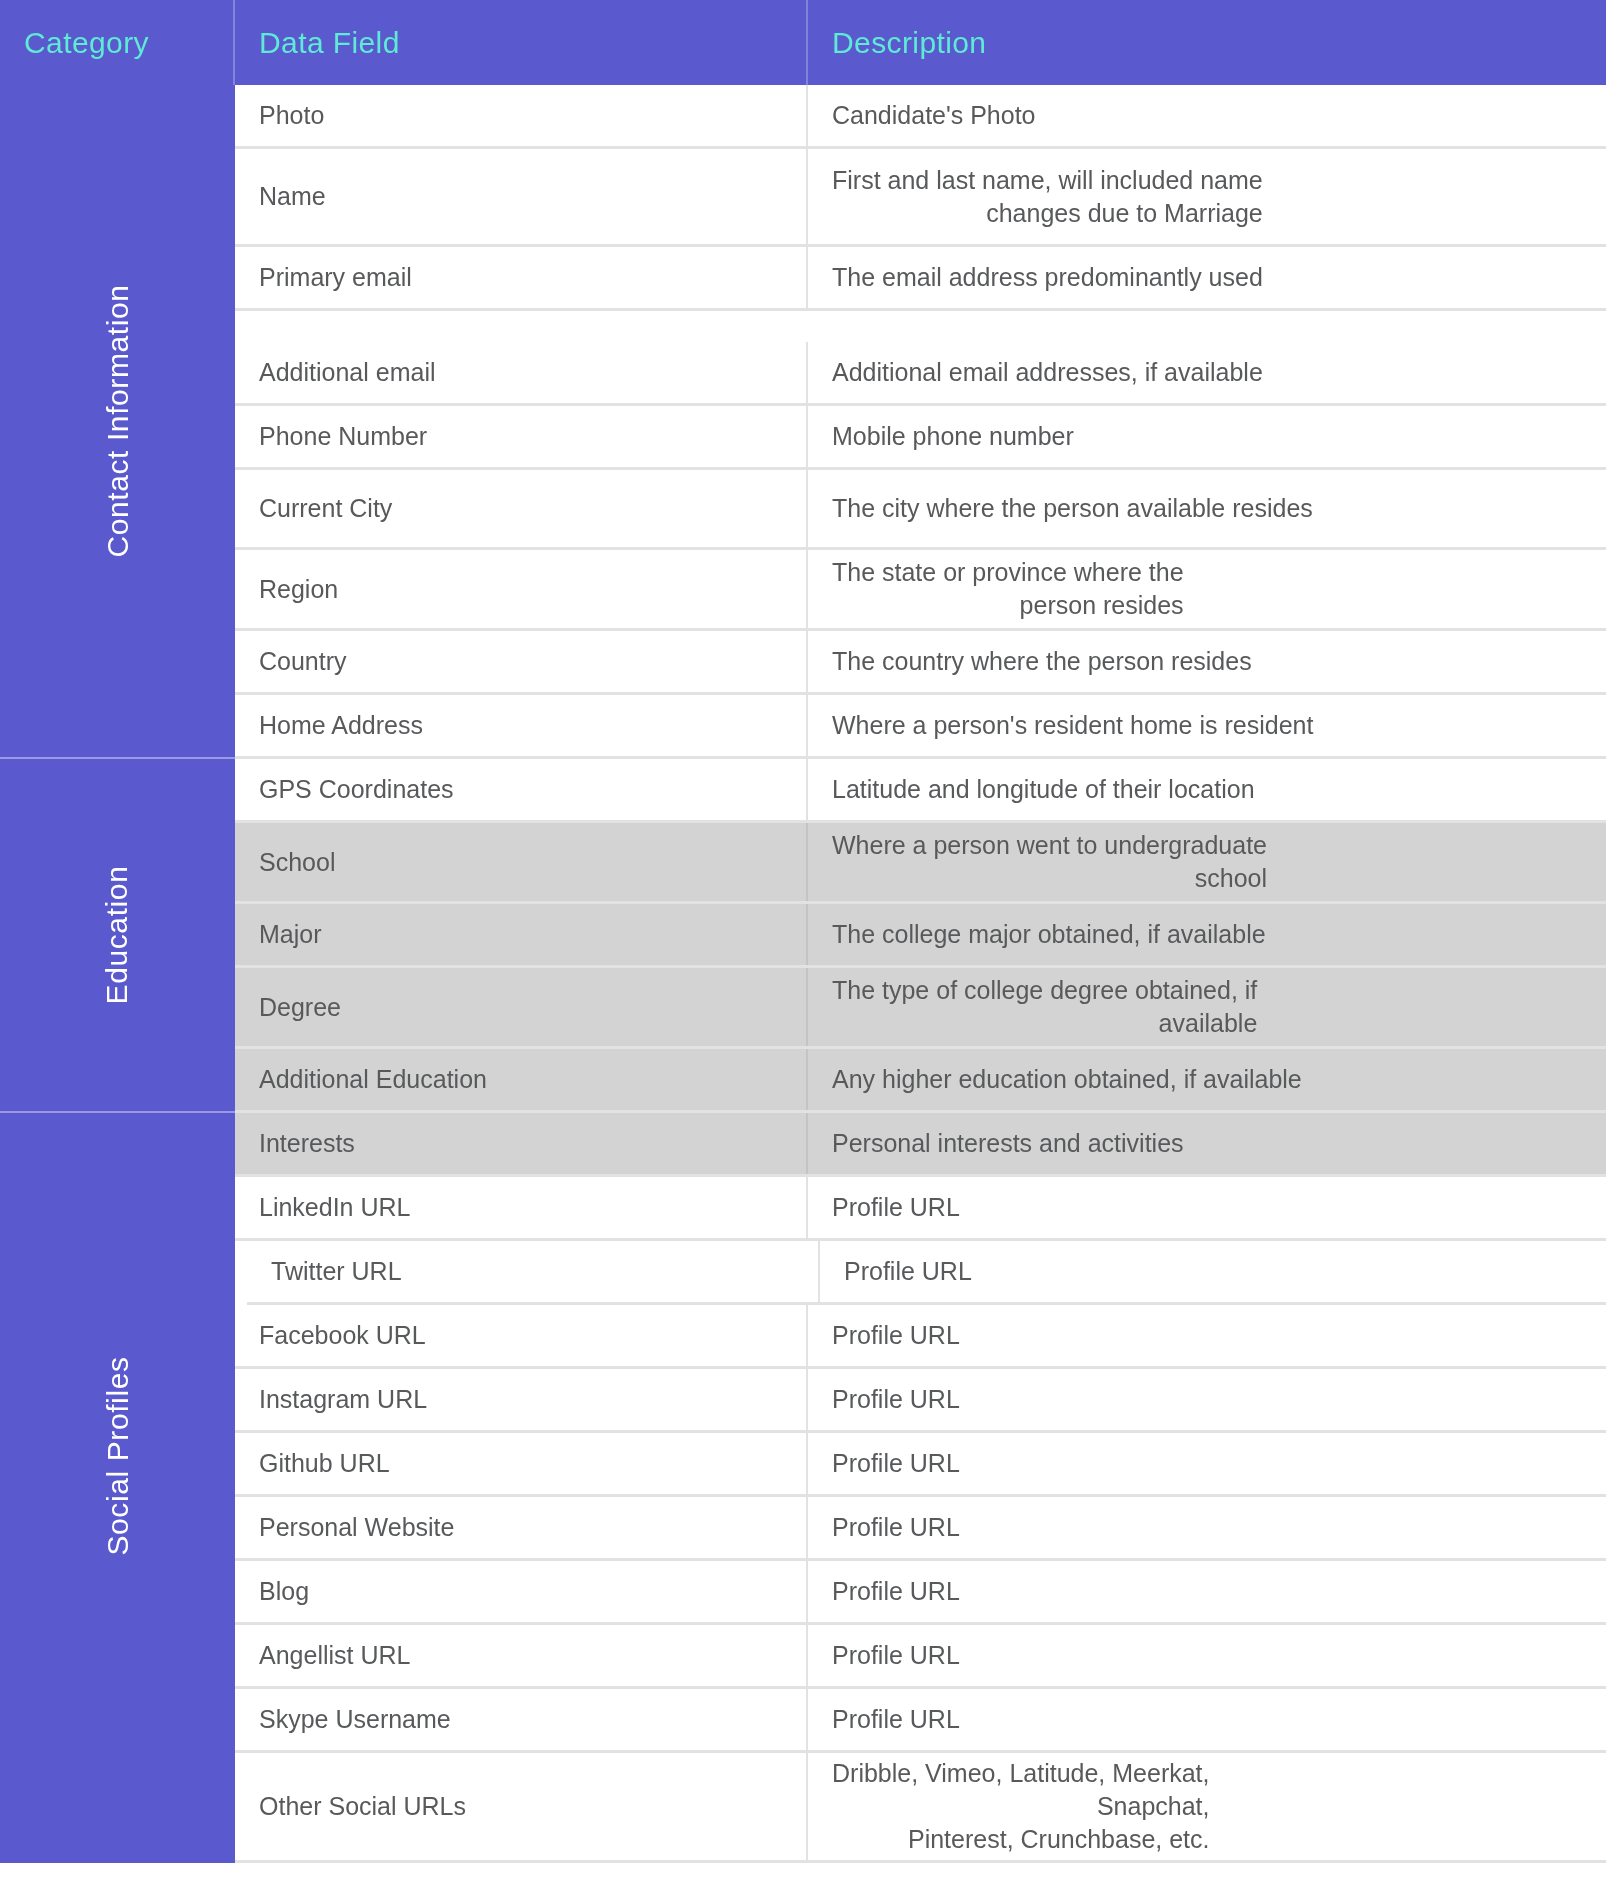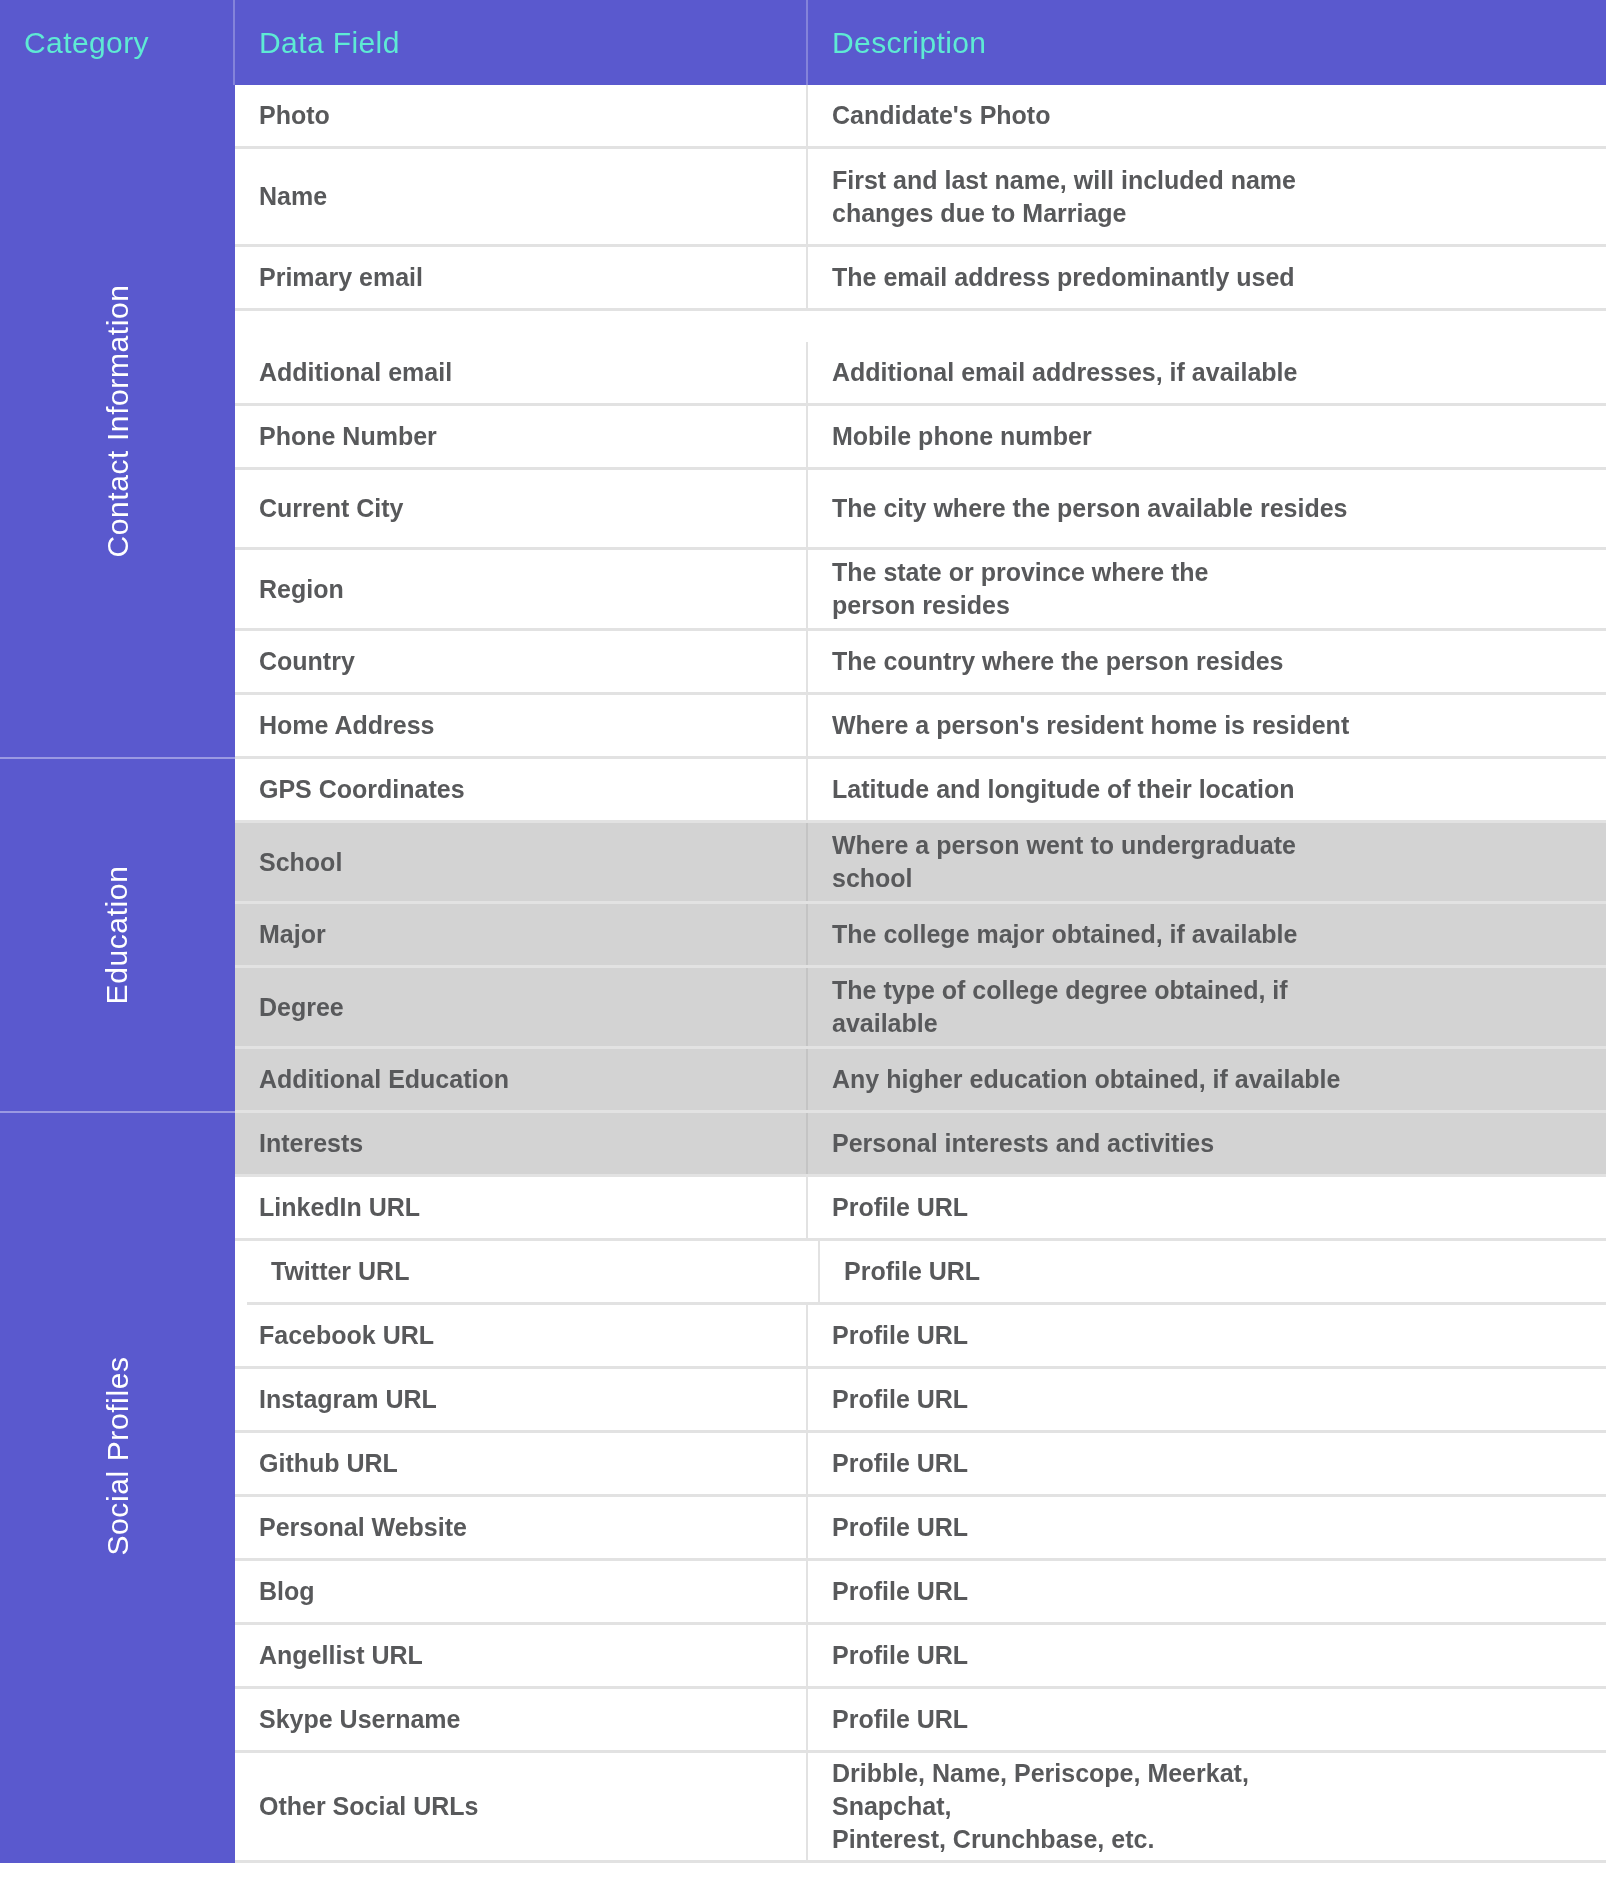--- a/index.html
+++ b/index.html
@@ -101,23 +101,24 @@
   }
   .cell-desc {
     flex: 1 1 auto;
     display: flex;
     align-items: center;
     padding: 0 20px 0 24px;
   }
   .txt {
     color: #58595b;
     font-size: 25px;
-    font-weight: 700;
+    font-weight: 400;
     line-height: 1.32;
     white-space: pre-line;
+    text-align: right;
   }
 </style>
 </head>
 <body>
 
 <div class="sheet">
 
   <div class="thead">
     <div class="th th-cat">
       <span>Category</span>
@@ -337,21 +338,21 @@
           </div>
           <div class="cell-desc">
             <span class="txt">Profile URL</span>
           </div>
         </div>
         <div class="row" style="height: 110px;">
           <div class="cell-field">
             <span class="txt">Other Social URLs</span>
           </div>
           <div class="cell-desc">
-            <span class="txt">Dribble, Name, Periscope, Meerkat,
+            <span class="txt">Dribble, Vimeo, Latitude, Meerkat,
 Snapchat,
 Pinterest, Crunchbase, etc.</span>
           </div>
         </div>
       </div>
   </div>
 
 </div>
 
 </body></html>

